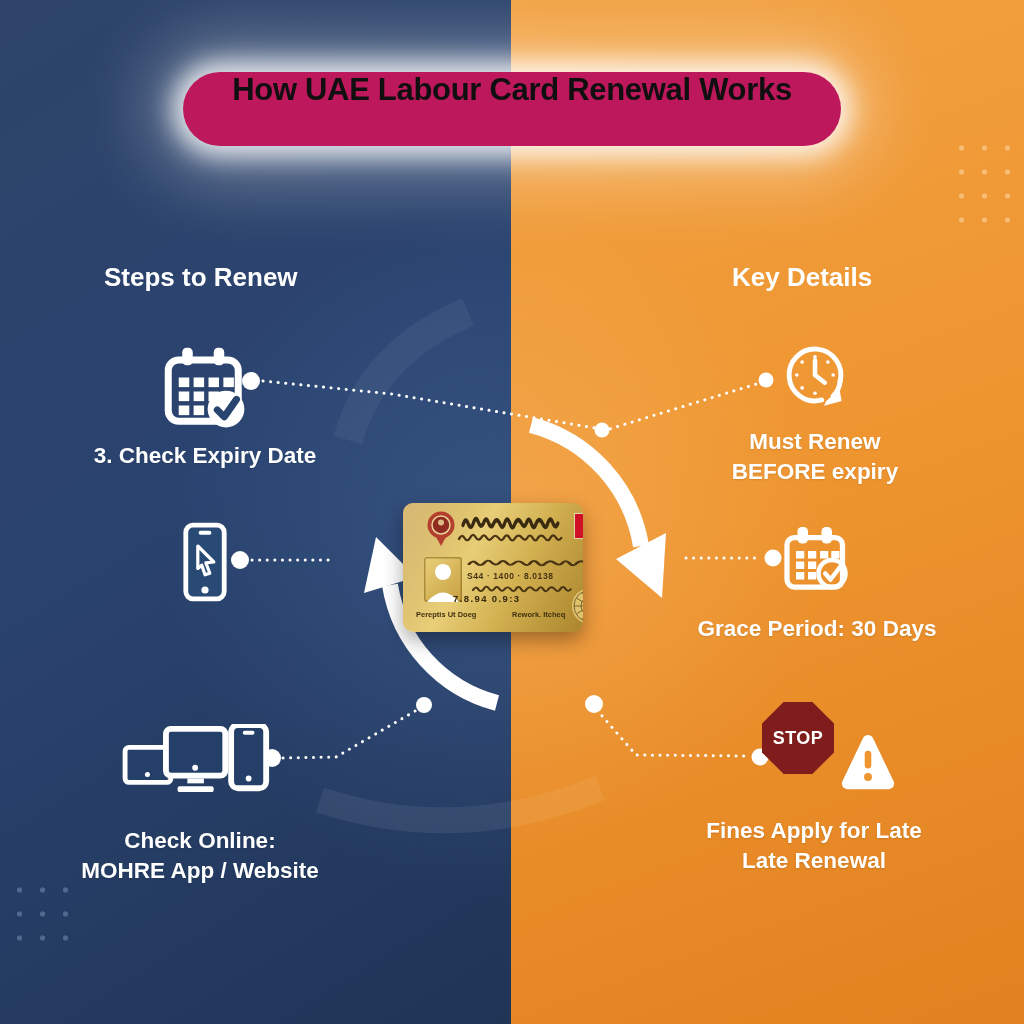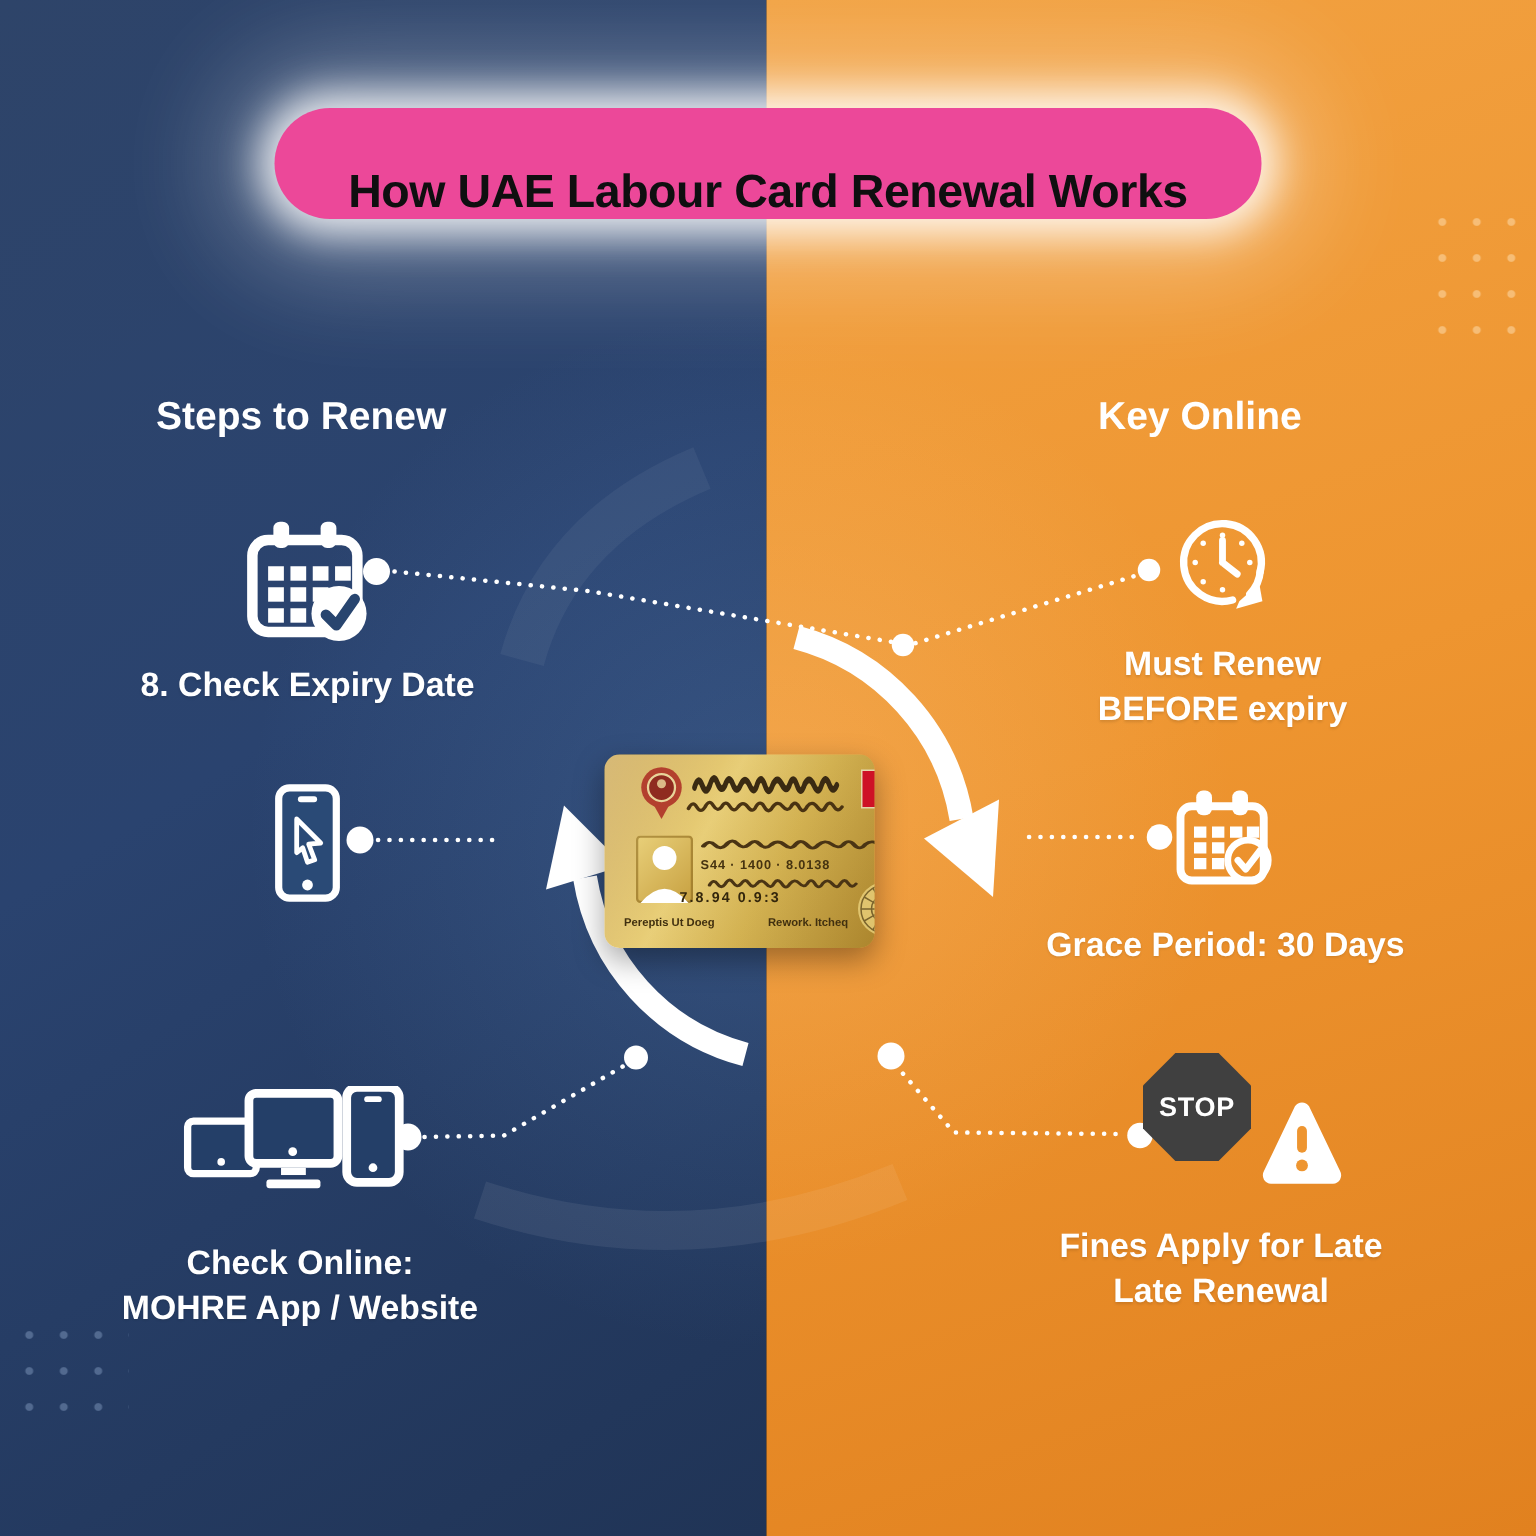--- a/index.html
+++ b/index.html
@@ -17,41 +17,41 @@
   
   .dots{position:absolute;pointer-events:none;}
   .dots-tr{left:950px;top:136px;width:74px;height:96px;
     background-image:radial-gradient(circle,rgba(255,232,195,.45) 2.2px,transparent 3px);
     background-size:23px 24px;}
   .dots-bl{left:8px;top:878px;width:78px;height:80px;
     background-image:radial-gradient(circle,rgba(165,190,225,.35) 2.2px,transparent 3px);
     background-size:23px 24px;}
   .overlay{position:absolute;left:0;top:0;width:1024px;height:1024px;pointer-events:none;}
   
-  .banner{position:absolute;left:183px;top:72px;width:658px;height:74px;background:#ec4899;
-    border-radius:37px;display:flex;align-items:flex-end;justify-content:center;z-index:6;
+  .banner{position:absolute;left:183px;top:72px;width:658px;height:74px;background:#be185d;
+    border-radius:37px;display:flex;align-items:flex-start;justify-content:center;z-index:6;
     box-shadow:0 0 26px 10px rgba(255,255,255,.85),0 0 70px 34px rgba(255,255,255,.32);}
   .banner h1{margin:0;font-size:31px;font-weight:700;color:#0f0f10;letter-spacing:-.3px;}
   
   .heading{position:absolute;margin:0;font-size:26px;font-weight:700;color:#fff;z-index:3;}
   .lh{left:104px;top:262px;} .rh{left:732px;top:262px;}
   
   .blk{position:absolute;text-align:center;color:#fff;z-index:3;}
   .lbl{font-size:22.5px;line-height:30px;font-weight:600;text-shadow:0 1px 2px rgba(0,0,0,.12);}
   .s1{left:65px;top:346px;width:280px;}
   .s2{left:65px;top:520px;width:280px;}
   .s3{left:55px;top:724px;width:290px;}
   .r1{left:690px;top:340px;width:250px;}
   .r2{left:685px;top:524px;width:264px;}
   .r3{left:688px;top:700px;width:252px;height:190px;}
   .s1 .lbl{margin-top:7px;} .s2 .lbl{margin-top:5px;}
   .s3 .lbl{margin-top:26px;text-align:center;} .r1 .lbl{margin-top:13px;} .r2 .lbl{margin-top:14px;}
   .r3 .lbl{position:absolute;left:0;top:116px;width:100%;}
   
-  .stop{position:absolute;left:74px;top:2px;width:72px;height:72px;background:#404040;
+  .stop{position:absolute;left:74px;top:2px;width:72px;height:72px;background:#7f1d1d;
     clip-path:polygon(30% 0,70% 0,100% 30%,100% 70%,70% 100%,30% 100%,0 70%,0 30%);
     display:flex;align-items:center;justify-content:center;}
   .stop span{color:#fff;font-weight:700;font-size:18px;letter-spacing:.5px;}
   .warn{position:absolute;left:148px;top:30px;}
   
   .card{position:absolute;left:403px;top:503px;width:180px;height:129px;border-radius:10px;
     background:linear-gradient(118deg,#c59b3c 0%,#e9cf79 38%,#d9b856 62%,#b68f33 100%);
     box-shadow:0 8px 20px rgba(0,0,0,.35);z-index:5;overflow:hidden;}
   .card .sheen{position:absolute;inset:0;
     background:linear-gradient(115deg,rgba(255,255,255,.30) 0%,rgba(255,255,255,0) 34%,rgba(110,75,10,.14) 100%);}
@@ -108,42 +108,42 @@
       <path d="M497 703 A146 146 0 0 1 390 585" fill="none" stroke="#fff" stroke-width="16"></path>
       <polygon points="416,577 364,593 376,537"></polygon>
     </g>
   </svg>
 
   <div class="banner">
     <h1>How UAE Labour Card Renewal Works</h1>
   </div>
 
   <h2 class="heading lh">Steps to Renew</h2>
-  <h2 class="heading rh">Key Online</h2>
+  <h2 class="heading rh">Key Details</h2>
 
   <div class="blk s1">
     <svg width="92" height="84" viewBox="0 0 104 96">
       <rect x="10" y="16" width="80" height="70" rx="12" fill="none" stroke="#fff" stroke-width="8"></rect>
       <rect x="26" y="2" width="12" height="20" rx="5" fill="#fff"></rect>
       <rect x="62" y="2" width="12" height="20" rx="5" fill="#fff"></rect>
       <g fill="#fff">
         <rect x="22" y="36" width="12" height="11"></rect>
           <rect x="39" y="36" width="12" height="11"></rect>
         <rect x="56" y="36" width="12" height="11"></rect>
           <rect x="73" y="36" width="12" height="11"></rect>
         <rect x="22" y="52" width="12" height="11"></rect>
           <rect x="39" y="52" width="12" height="11"></rect>
         <rect x="56" y="52" width="12" height="11"></rect>
         <rect x="22" y="68" width="12" height="11"></rect>
           <rect x="39" y="68" width="12" height="11"></rect>
       </g>
       <circle cx="76" cy="72" r="21" fill="#fff"></circle>
       <path d="M66 73 L74 81 L88 61" fill="none" stroke="#28456f" stroke-width="8" stroke-linecap="round" stroke-linejoin="round"></path>
     </svg>
-    <div class="lbl">8. Check Expiry Date</div>
+    <div class="lbl">3. Check Expiry Date</div>
   </div>
 
   <div class="blk s2">
     <svg width="48" height="84" viewBox="0 0 60 100">
       <rect x="6" y="4" width="48" height="92" rx="9" fill="#2a4a76" stroke="#fff" stroke-width="6"></rect>
       <rect x="22" y="11" width="16" height="5" rx="2.5" fill="#fff"></rect>
       <circle cx="30" cy="85" r="4.5" fill="#fff"></circle>
       <path d="M21 30 L41 50 L31 51 L36 64 L30 66 L26 54 L21 58 Z" fill="none" stroke="#fff" stroke-width="4" stroke-linejoin="round"></path>
     </svg>
   </div>

